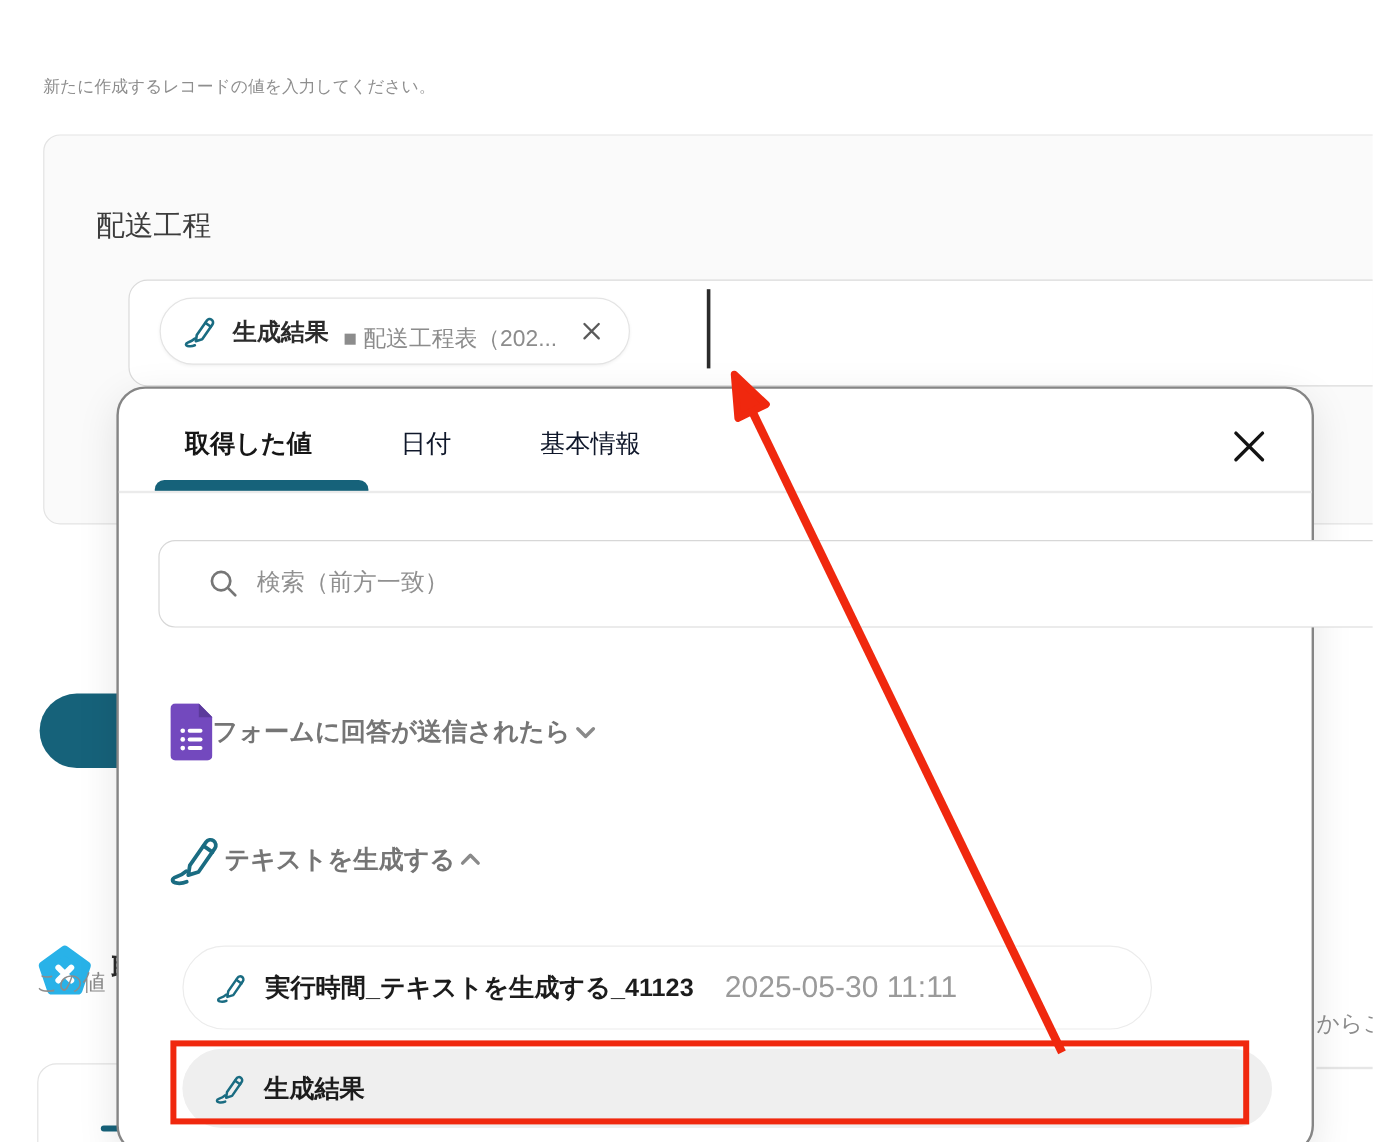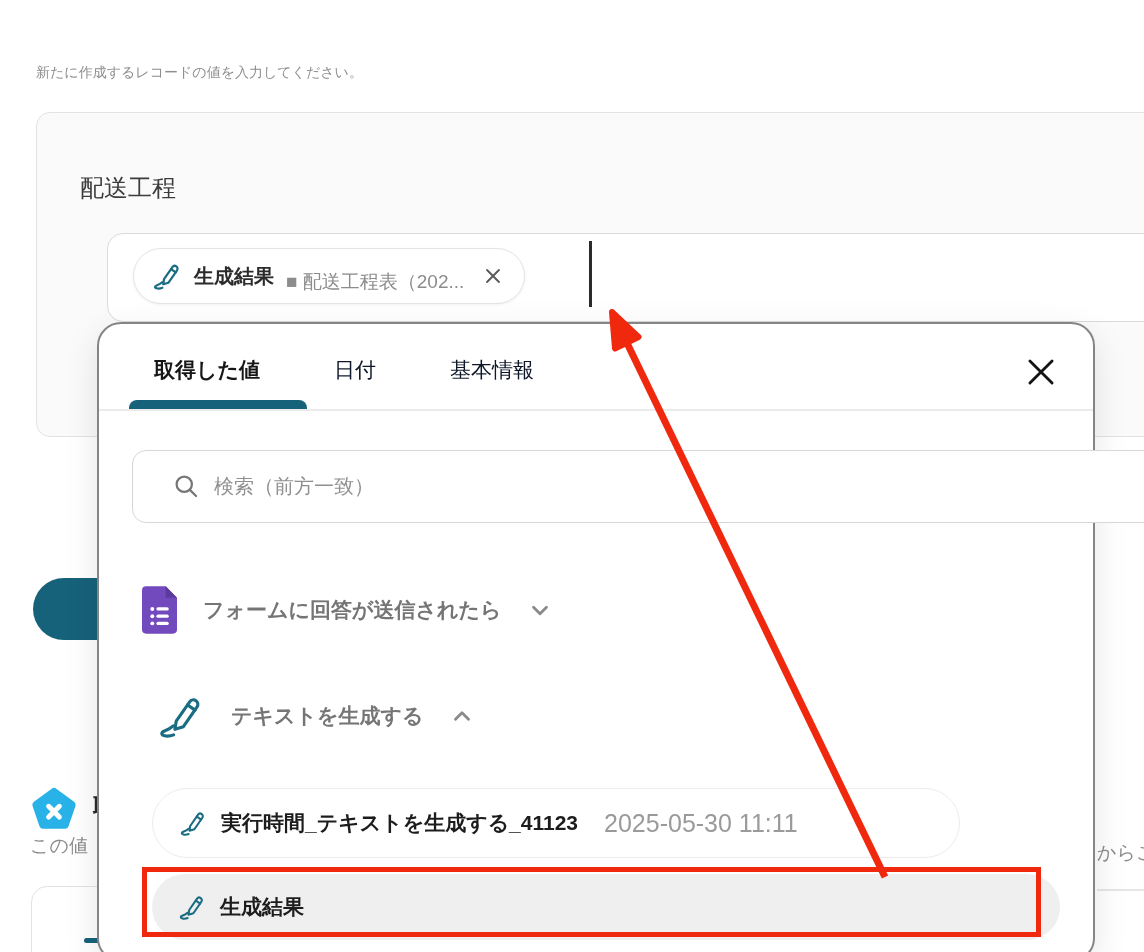--- a/index.html
+++ b/index.html
@@ -25,21 +25,21 @@
   .chip-detail { font-size:19px; color:#8c8c8c; white-space:nowrap;margin-top:12px; }
   .chip-close { display:flex; align-items:center; margin-left:6px; cursor:pointer; }
   .text-caret { position:absolute; left:589px; top:241px; width:2.5px; height:66px; background:#2b2b2b; z-index:3; }
 
   
   .teal-button { position:absolute; left:33px; top:578px; width:220px; height:62px;
                  background:#16627A; border-radius:31px; z-index:2; }
   .pentagon-badge { position:absolute; left:31px; top:786px; width:46px; height:46px; z-index:2; }
   .hidden-heading { position:absolute; left:93px; top:792px; font-size:22px; font-weight:700; color:#2a2a2a;
                     white-space:nowrap; z-index:2; }
-  .left-partial-text { position:absolute; left:30px; top:833px; font-size:19px; color:#8c8c8c; z-index:2; white-space:nowrap; }
+  .left-partial-text { position:absolute; left:30px; top:806px; font-size:19px; color:#8c8c8c; z-index:2; white-space:nowrap; }
   .bottom-left-panel { position:absolute; left:31px; top:886px; width:320px; height:120px;
                        background:#fff; border:1.5px solid #e3e3e3; border-radius:16px; z-index:2; }
   .teal-dash { position:absolute; left:84px; top:938px; width:44px; height:5px; background:#16627A; border-radius:3px; z-index:3; }
   .right-partial-text { position:absolute; left:1097px; top:840px; font-size:19px; color:#8c8c8c; z-index:2; white-space:nowrap; }
   .right-divider { position:absolute; left:1097px; top:889px; width:60px; height:1.5px; background:#e6e6e6; z-index:2; }
 
   
   .modal { position:absolute; left:97px; top:322px; width:998px; height:640px;
            background:#fff; border:2px solid #858585; border-radius:24px;
            box-shadow:0 10px 34px rgba(0,0,0,0.10); z-index:10; }
@@ -51,24 +51,24 @@
   .tabs-divider { position:absolute; left:0; top:85px; width:100%; height:1.5px; background:#ebebeb; }
   .modal-close { position:absolute; right:36px; top:32px; width:32px; height:32px; cursor:pointer; }
 
   .search-box { position:absolute; left:33px; top:126px; width:1056px; height:73px;
                 border:1.5px solid #d7d7d7; border-radius:14px; display:flex; align-items:center;
                 padding:0 40px; gap:14px; background:#fff; }
   .search-box input { border:none; outline:none; flex:1; font-size:20px; color:#333;
                       font-family:"Liberation Sans","DejaVu Sans",sans-serif; background:transparent; }
   .search-box input::placeholder { color:#909090; }
 
-  .group-row { position:absolute; display:flex; align-items:center; gap:26px; cursor:pointer; }
+  .group-row { position:absolute; display:flex; align-items:center; cursor:pointer; }
   .group-row .label { font-size:21px; font-weight:700; color:#757575; white-space:nowrap; }
   .group-one { left:43px; top:262px; }
-  .group-two { left:58px; top:368px;justify-content:center; }
+  .group-two { left:40px; top:368px;justify-content:center; }
 
   .item-row { position:absolute; display:flex; align-items:center; border-radius:36px; padding:0 26px; cursor:pointer; }
   .item-one { left:53px; top:464px; width:808px; height:70px; background:#fff; border:1.5px solid #ececec; }
   .item-two { left:53px; top:550px; width:908px; height:66px; background:#efefef; }
   .item-row .name { font-size:21px; font-weight:700; color:#1c1c1c; margin-left:14px; white-space:nowrap; }
   .item-row .meta { font-size:25px; color:#9a9a9a; margin-left:26px; white-space:nowrap; overflow:hidden; }
 
   
   .anno-rect { position:absolute; left:142px; top:867px; width:899px; height:70px;
                border:5px solid #F0280E; z-index:45; pointer-events:none; }

